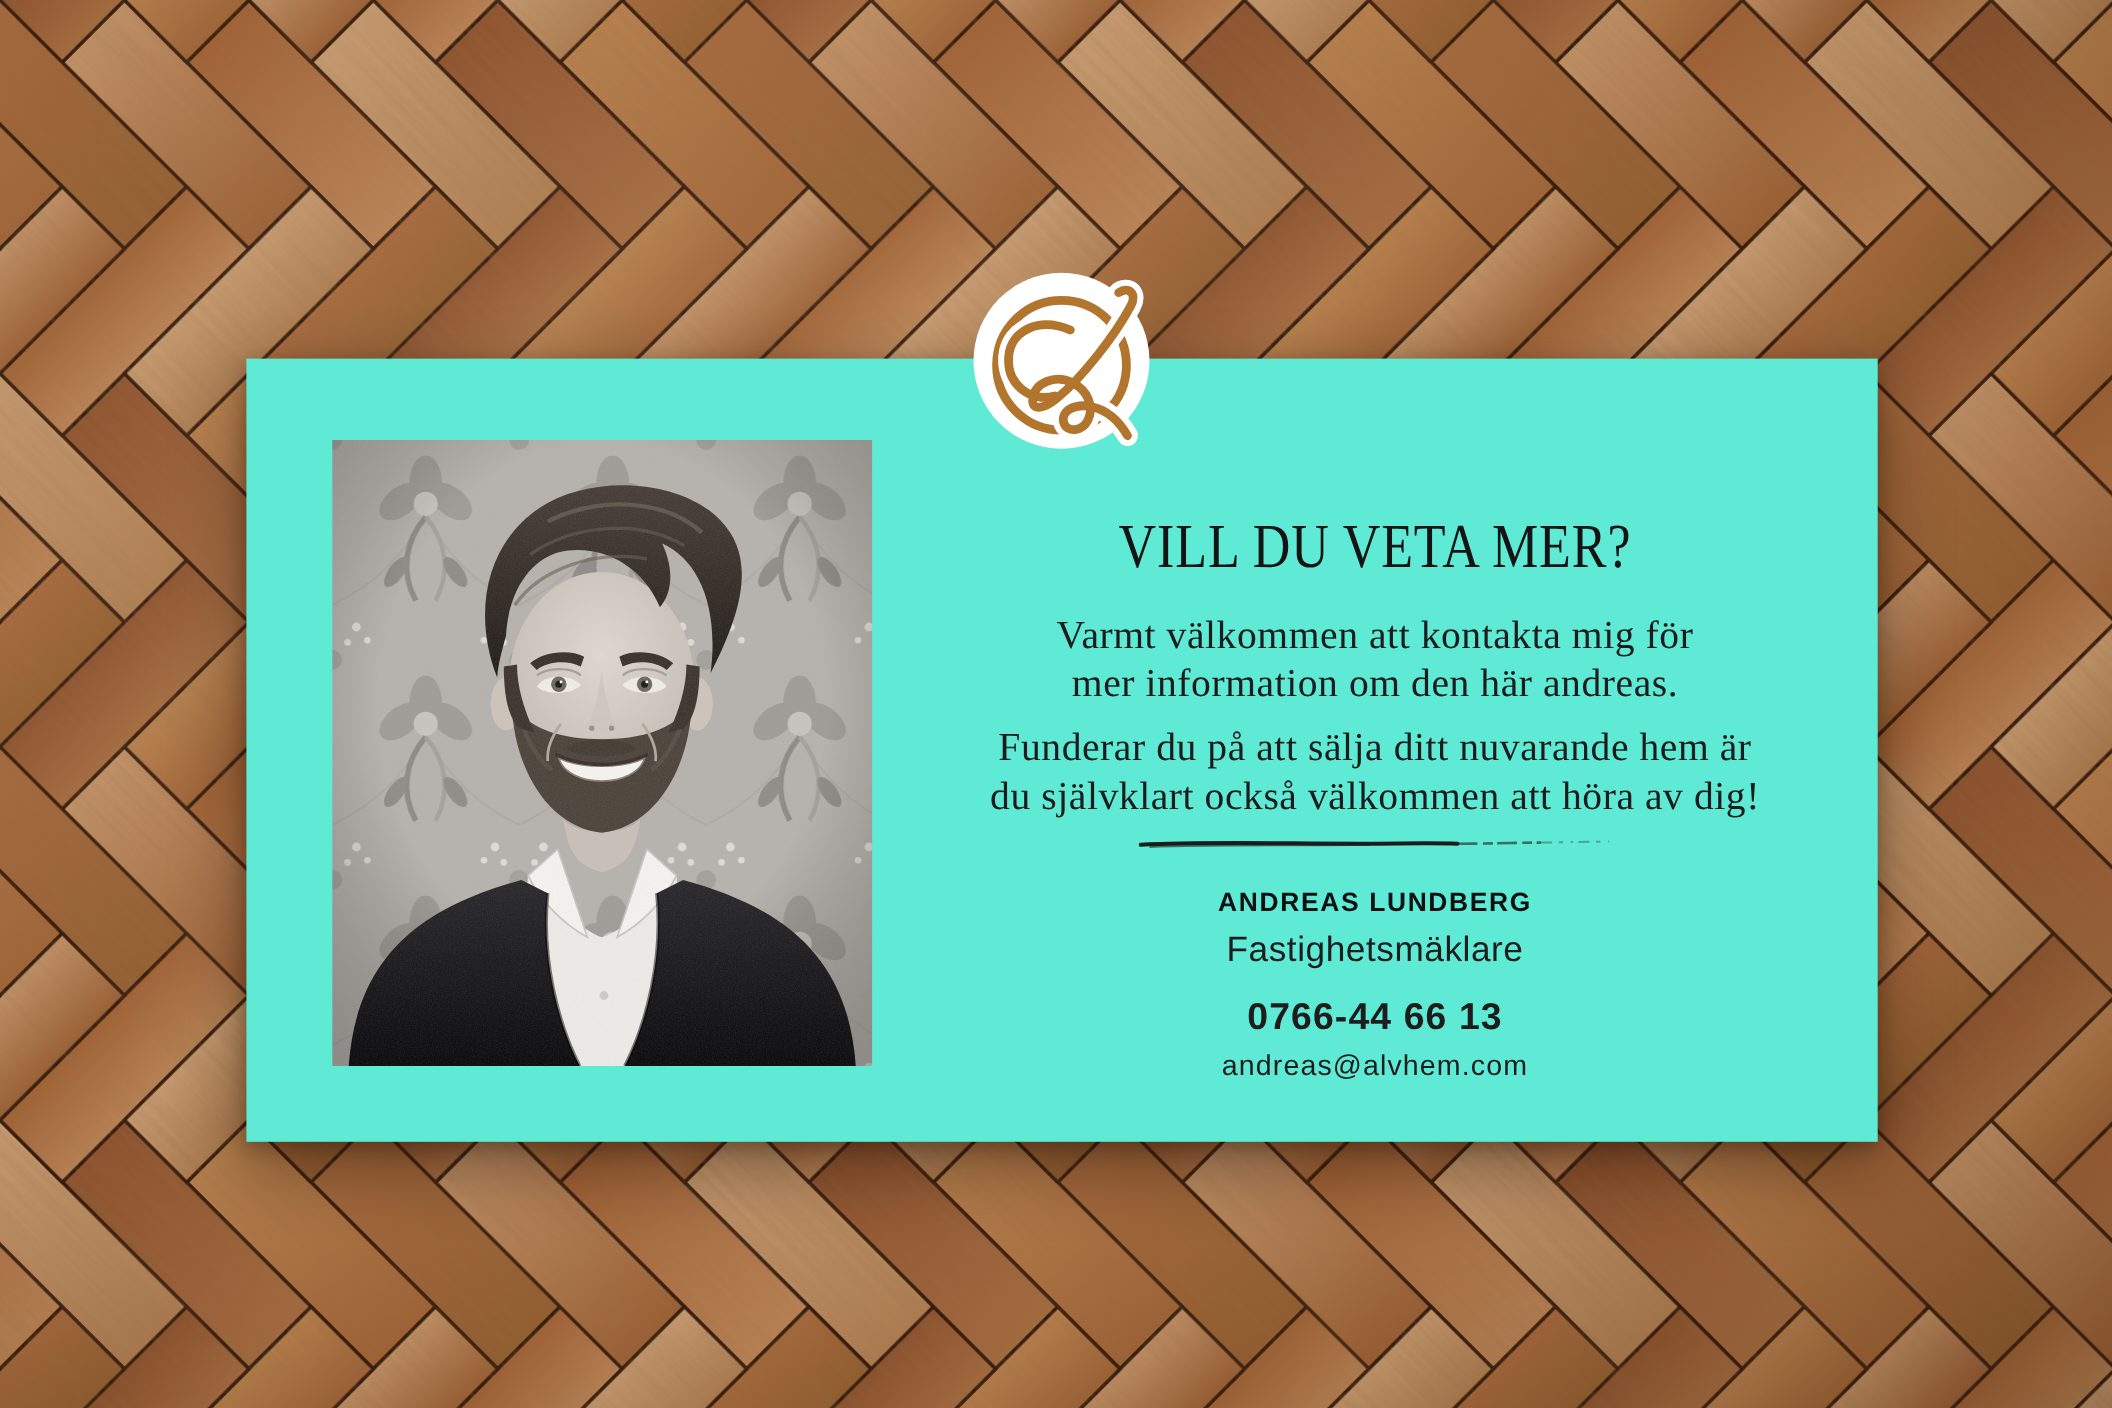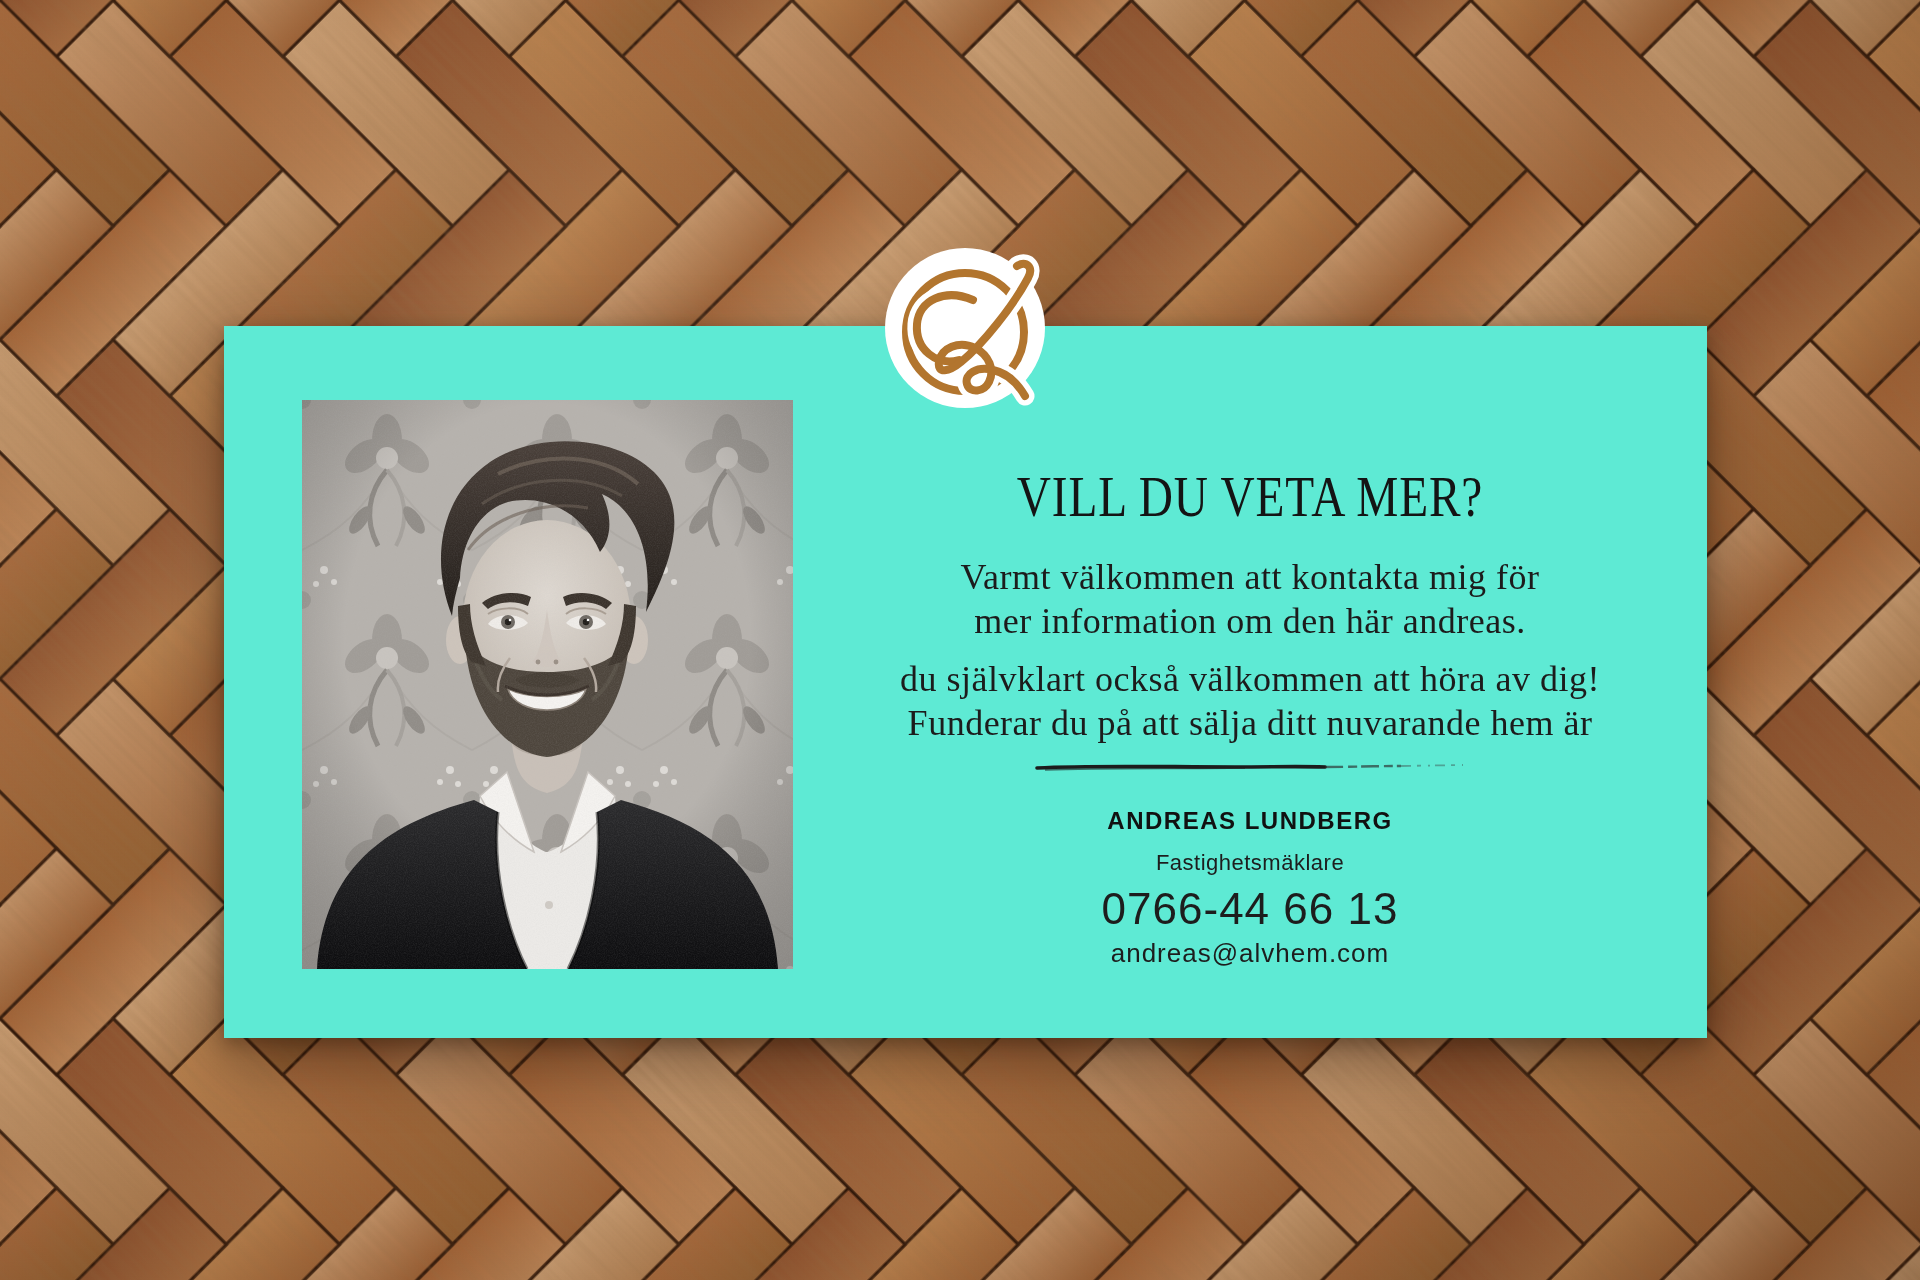--- a/index.html
+++ b/index.html
@@ -12,22 +12,22 @@
   .photo{position:absolute;left:78px;top:74px;width:491px;height:569px;}
   .photo svg{display:block;}
   .text-col{position:absolute;left:569px;top:0;width:914px;text-align:center;color:#1d1d1d;}
   .heading{font-family:"Liberation Serif",serif;font-weight:400;color:#141414;font-size:57px;line-height:1.1;
            letter-spacing:1px;margin:140px 0 0 0;transform:scaleX(.83);transform-origin:center;}
   .para{font-size:36px;line-height:44px;letter-spacing:.5px;margin:0;color:#1c1c1c;font-family:Liberation Serif, serif;}
   .para.intro{margin-top:26px;}
   .para.selling{margin-top:14px;}
   .divider{margin:16px auto 0 auto;display:block;}
   .agent-name{font-size:24px;font-weight:bold;letter-spacing:1.5px;line-height:36px;margin-top:30px;color:#111;}
-  .agent-title{font-size:22px;letter-spacing:.5px;line-height:36px;margin-top:6px;}
-  .agent-phone{font-size:44px;letter-spacing:1px;line-height:40px;margin-top:8px;}
+  .agent-title{font-size:32px;letter-spacing:.5px;line-height:36px;margin-top:6px;}
+  .agent-phone{font-size:34px;letter-spacing:1px;line-height:40px;margin-top:23px;font-weight:bold;}
   .agent-email{font-size:26px;letter-spacing:1px;line-height:40px;margin-top:4px;}
   .line{display:block;}
 </style>
 </head>
 <body>
 
 <div class="stage">
 
   <svg class="bg" width="1920" height="1280" viewBox="0 0 1920 1280" aria-hidden="true">
     <defs>
@@ -229,22 +229,22 @@
 
     <div class="text-col">
       <h1 class="heading">VILL DU VETA MER?</h1>
 
       <p class="para intro">
         <span class="line">Varmt välkommen att kontakta mig för</span>
         <span class="line">mer information om den här andreas.</span>
       </p>
 
       <p class="para selling">
+        <span class="line">Funderar du på att sälja ditt nuvarande hem är</span>
         <span class="line">du självklart också välkommen att höra av dig!</span>
-        <span class="line">Funderar du på att sälja ditt nuvarande hem är</span>
       </p>
 
       <svg class="divider" width="430" height="12" viewBox="0 0 430 12" aria-hidden="true">
         <path d="M2 7 C 60 4 130 6 200 6 C 240 6 260 5 290 6" stroke="#1c1c1c" stroke-width="3.6" fill="none" stroke-linecap="round"></path>
         <path d="M10 9 C 70 7 140 8 210 7" stroke="#1c1c1c" stroke-width="1.6" fill="none" opacity="0.6"></path>
         <path d="M290 6 C 320 6 340 5 366 5" stroke="#2a2a2a" stroke-width="2.4" fill="none" opacity="0.65" stroke-dasharray="18 5 9 4"></path>
         <path d="M366 5 L 428 4" stroke="#3a3a3a" stroke-width="1.8" fill="none" opacity="0.4" stroke-dasharray="10 6 4 7 2 5"></path>
       </svg>
 
       <div class="agent-name">ANDREAS LUNDBERG</div>

